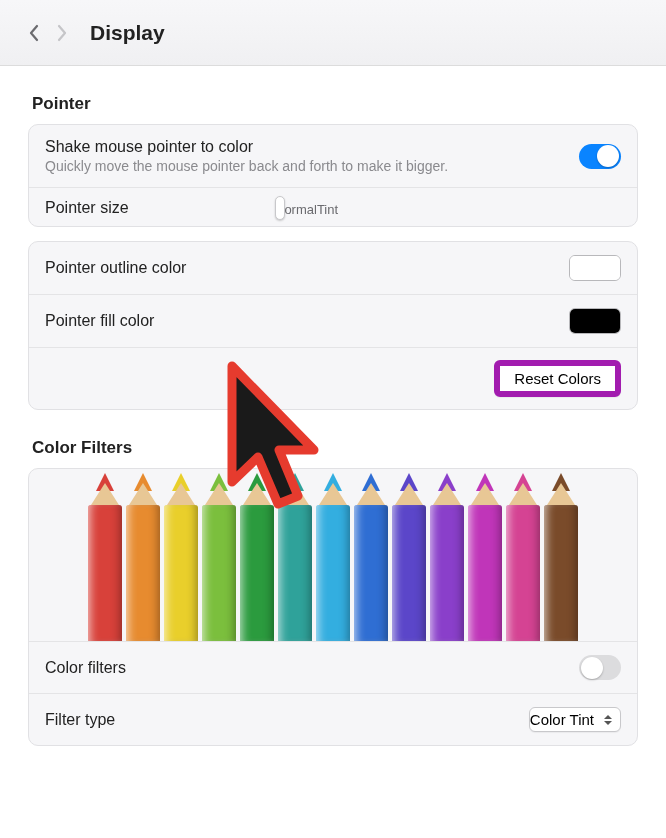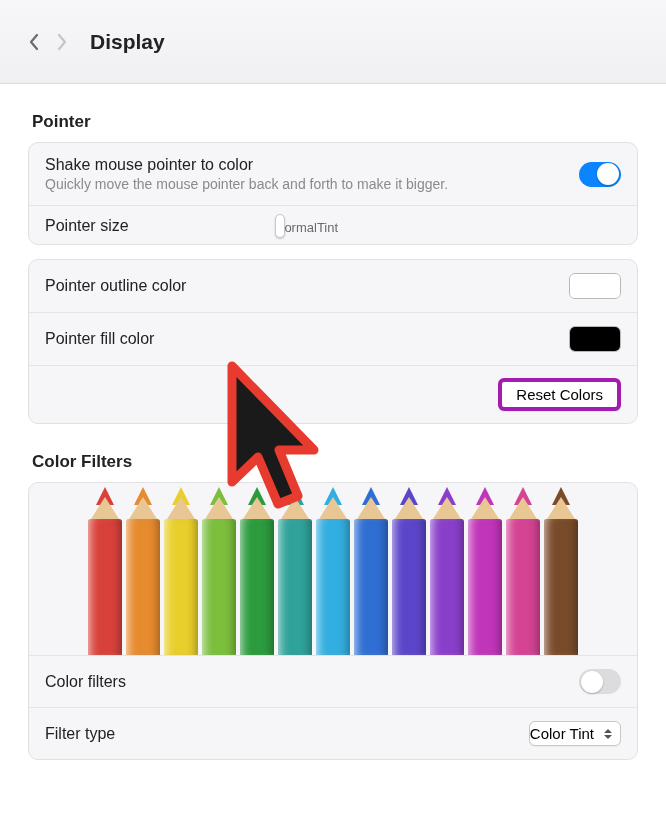--- a/index.html
+++ b/index.html
@@ -5,21 +5,21 @@
     * { box-sizing: border-box; margin: 0; padding: 0; }
     body {
       font-family: -apple-system, BlinkMacSystemFont, "Segoe UI", Helvetica, Arial, sans-serif;
       width: 666px;
       height: 838px;
       background: #ffffff;
       overflow: hidden;
       color: #000;
     }
     .toolbar {
-      height: 84px;
+      height: 66px;
       background: linear-gradient(#f7f7f9, #f0f0f2);
       border-bottom: 1px solid #dcdcdc;
       display: flex;
       align-items: center;
       padding: 0 20px;
       text-align: right;
     }
     .nav-btn {
       width: 28px;
       height: 28px;
@@ -140,21 +140,21 @@
     .color-well-inner {
       width: 100%;
       height: 100%;
       border-radius: 5px;
     }
 
     .btn {
       padding: 4px 14px;
       font-size: 15px;
       background: #fff;
-      border: 4px solid #a21caf;
+      border: 6px solid #a21caf;
       border-radius: 6px;
       box-shadow: 0 1px 1px rgba(0,0,0,0.05);
       cursor: pointer;
     }
     .reset-row { display: flex; justify-content: flex-end; padding: 12px 16px; }
 
     .cursor-overlay {
       position: absolute;
       left: 218px;
       top: 360px;

